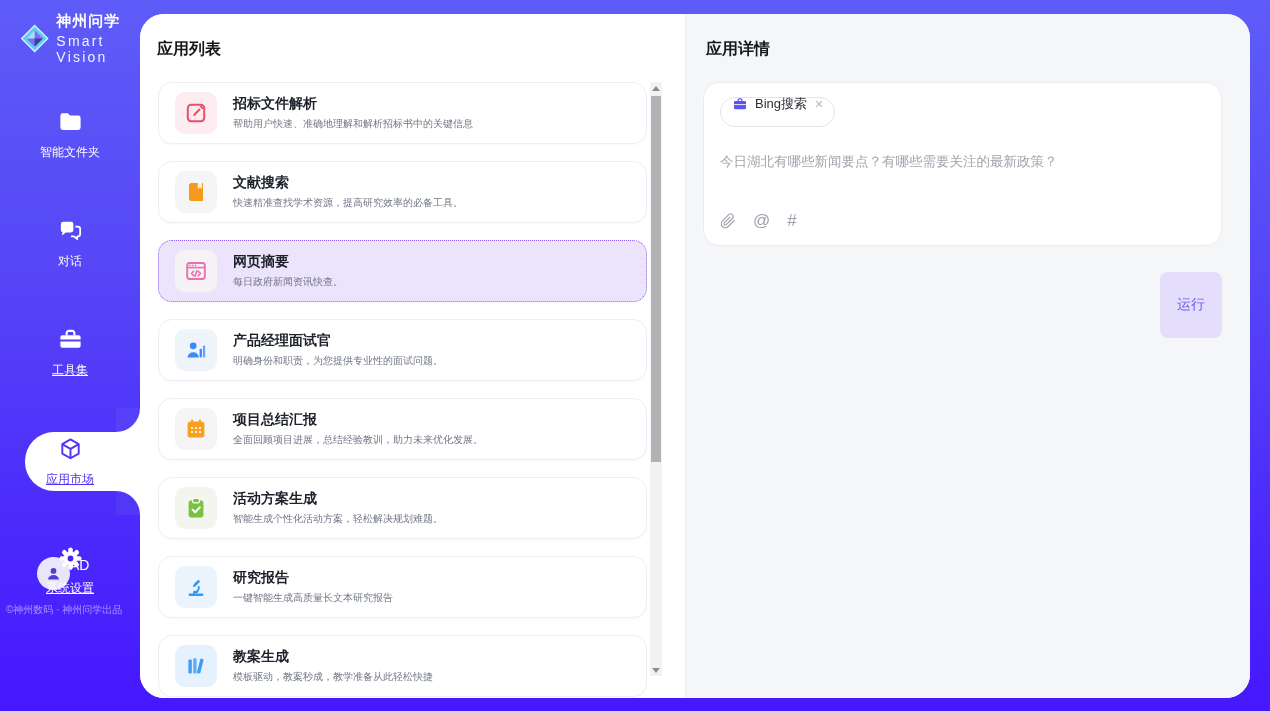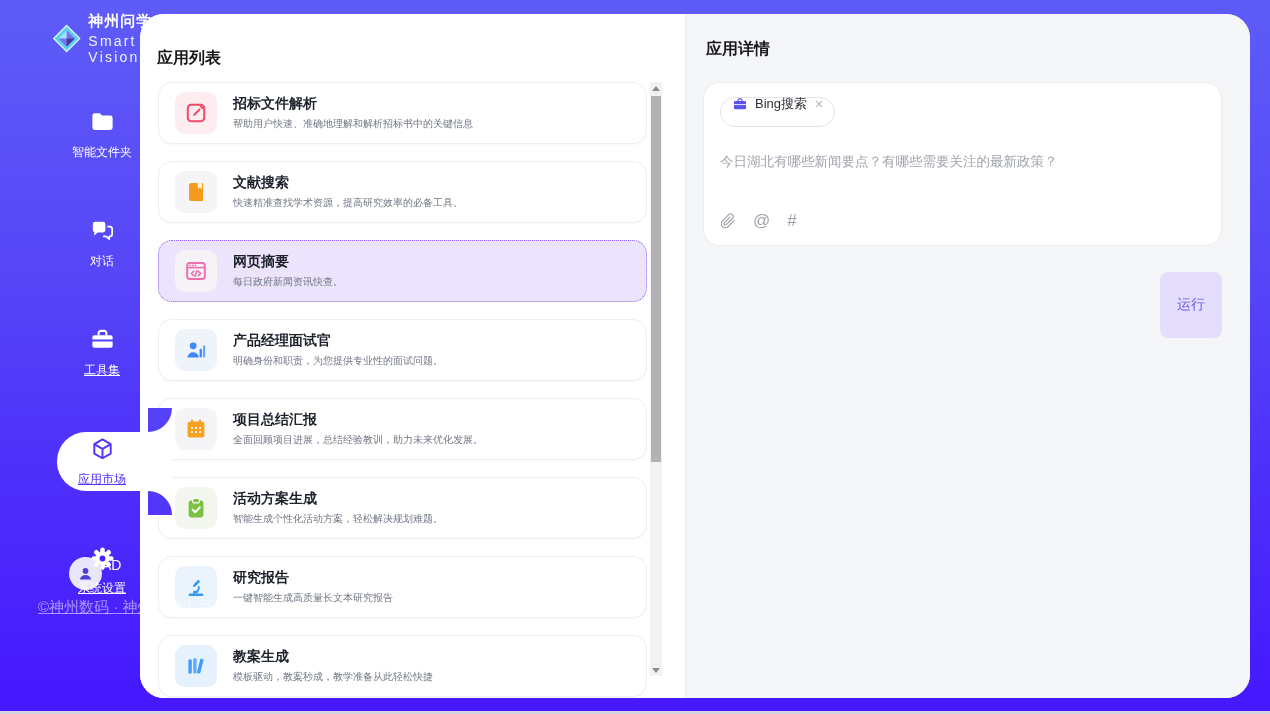--- a/index.html
+++ b/index.html
@@ -3,21 +3,21 @@
 <meta charset="utf-8">
 <style>
   * { margin:0; padding:0; box-sizing:border-box; }
   html,body { width:1270px; height:714px; overflow:hidden; }
   body { font-family:"Liberation Sans","DejaVu Sans",sans-serif; }
   #app { position:relative; width:1270px; height:714px;
          background:linear-gradient(180deg,#5e5cf8 0%,#5646f7 38%,#4c2bfb 72%,#4517ff 100%); }
   .bottom-edge { position:absolute; left:0; right:0; bottom:0; height:3px; background:#d3d4de; z-index:50; }
 
   
-  .sidebar { position:absolute; left:0; top:0; width:140px; height:626px; z-index:5;margin-left:32px; }
+  .sidebar { position:absolute; left:0; top:0; width:140px; height:626px; z-index:5; }
   .logo { position:absolute; top:12px; left:20px; display:flex; align-items:center; gap:7px; }
   .logo-text .cn { color:#fff; font-size:15px; font-weight:bold; letter-spacing:1px; }
   .logo-text .en { color:rgba(255,255,255,.92); font-size:14px; letter-spacing:2.2px; margin-top:2px; }
   .nav { position:absolute; top:80px; left:0; right:0; }
   .nav-item { position:relative; height:109px; display:flex; flex-direction:column;
               align-items:center; justify-content:center; gap:8px; color:#fff; cursor:pointer; }
   .nav-ic { width:27px; height:27px; color:#fff; position:relative; z-index:2; }
   .nav-label { font-size:12px; position:relative; z-index:2; }
   .nav-item.underlined .nav-label { text-decoration:underline; }
   .nav-item.active { color:#5434f6; }
@@ -27,30 +27,30 @@
         background:#fff; border-radius:29px 0 0 29px; z-index:1; }
   .nav-item.active .curve { display:block; position:absolute; right:0; width:24px; height:24px; background:#fff; z-index:1; }
   .nav-item.active .curve-t { top:1px; }
   .nav-item.active .curve-b { bottom:1px; }
   .nav-item.active .curve-t::after { content:''; position:absolute; inset:0; background:#5542f8; border-bottom-right-radius:24px; }
   .nav-item.active .curve-b::after { content:''; position:absolute; inset:0; background:#5138f9; border-top-right-radius:24px; }
   .user { position:absolute; left:37px; bottom:36px; display:flex; align-items:flex-start; cursor:pointer; }
   .avatar { width:33px; height:33px; border-radius:50%; background:#e9e5fb; display:flex; align-items:center; justify-content:center; }
   .avatar svg { width:19px; height:19px; color:#4d3fd6; }
   .user-name { color:#fff; font-size:14px; }
-  .copyright { position:absolute; left:6px; bottom:9px; width:132px; color:rgba(255,255,255,.5); font-size:15px; white-space:nowrap;text-decoration:underline; }
+  .copyright { position:absolute; left:6px; bottom:9px; width:132px; color:rgba(255,255,255,.5); font-size:10px; white-space:nowrap; }
 
   
   .panel { position:absolute; left:140px; top:14px; right:20px; bottom:16px;
            border-radius:24px; overflow:hidden; display:flex; background:#fff; z-index:4; }
   .section-title { font-size:16px; font-weight:bold; color:#17181c; }
 
   
   .list-section { position:relative; width:545px; background:#fff; flex:none; }
-  .list-section .section-title { position:absolute; top:34px; left:17px;text-align:right; }
+  .list-section .section-title { position:absolute; top:25px; left:17px;text-align:right; }
   .cards { position:absolute; top:68px; left:18px; width:489px; bottom:0; overflow:hidden; }
   .app-card { position:relative; height:62px; margin-bottom:17px; border:1px solid #efeff3; border-radius:14px;
               background:#fff; display:flex; align-items:center; padding:0 4px 0 16px; gap:16px;
               box-shadow:0 1px 2px rgba(30,30,60,.03); cursor:pointer; }
   .app-card.selected { background:#ece4fd; border:1px dotted #9061f9; }
   .app-ic-box { width:42px; height:42px; border-radius:10px; flex:none;
                 display:flex; align-items:center; justify-content:center; }
   .app-ic-box svg { width:24px; height:24px; }
   .app-texts { display:flex; flex-direction:column; gap:4px; min-width:0; }
   .app-name { font-size:14px; font-weight:bold; color:#1d212b; }

